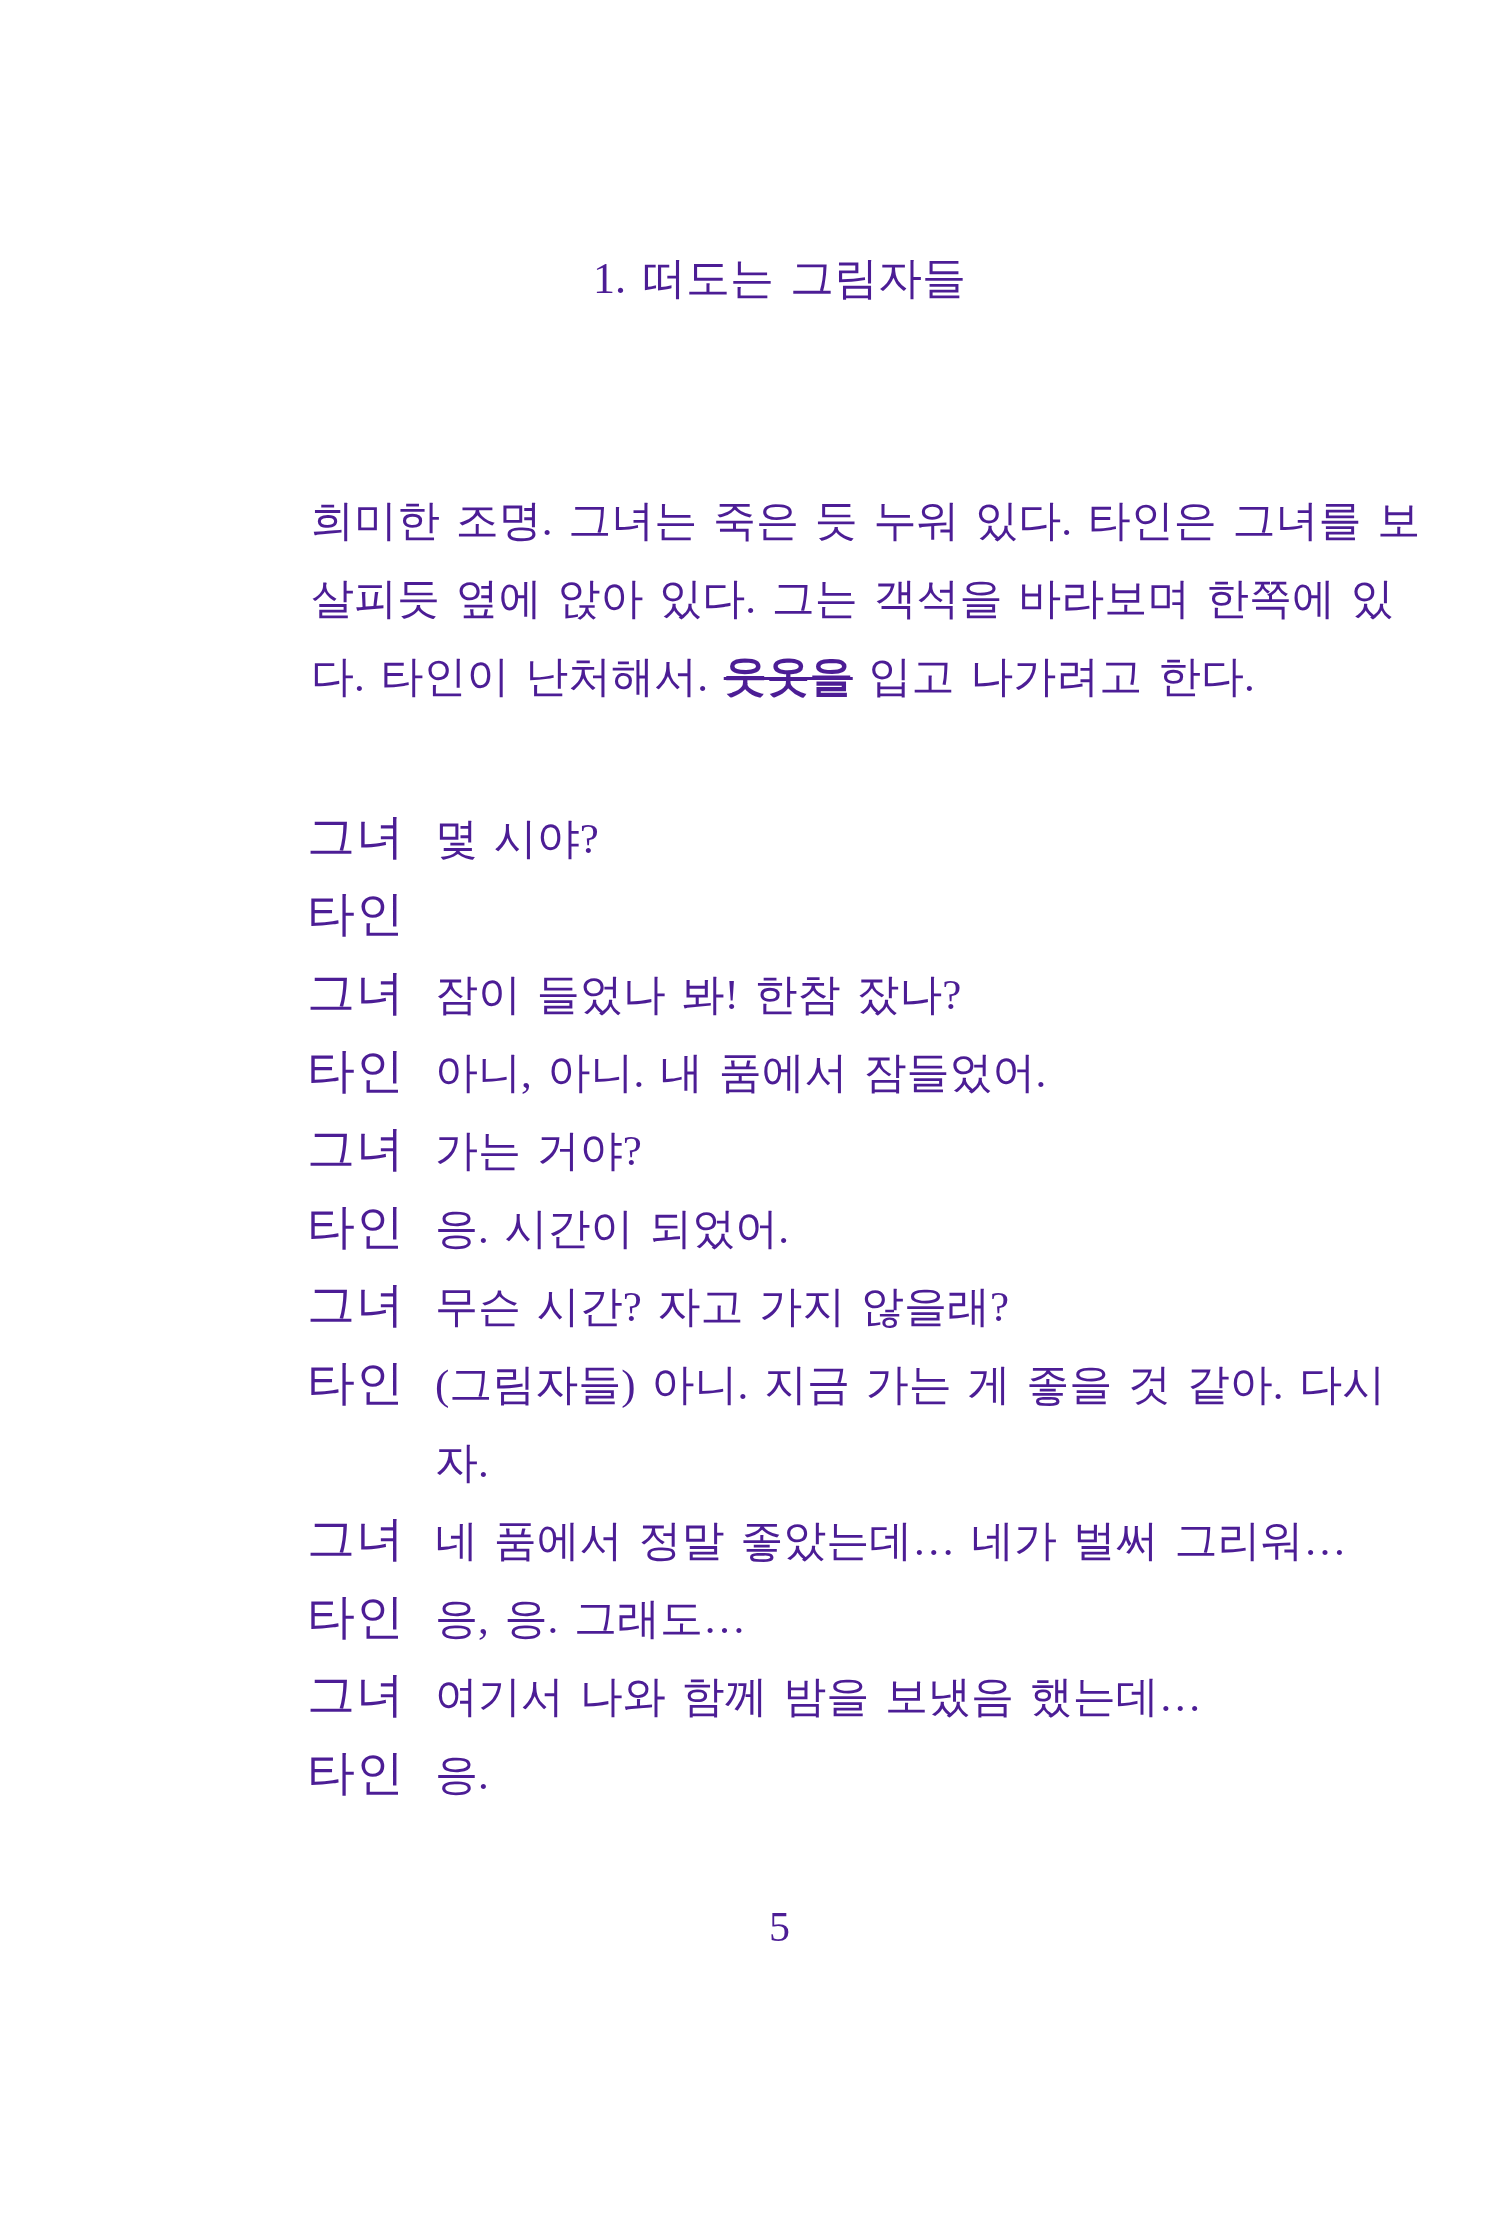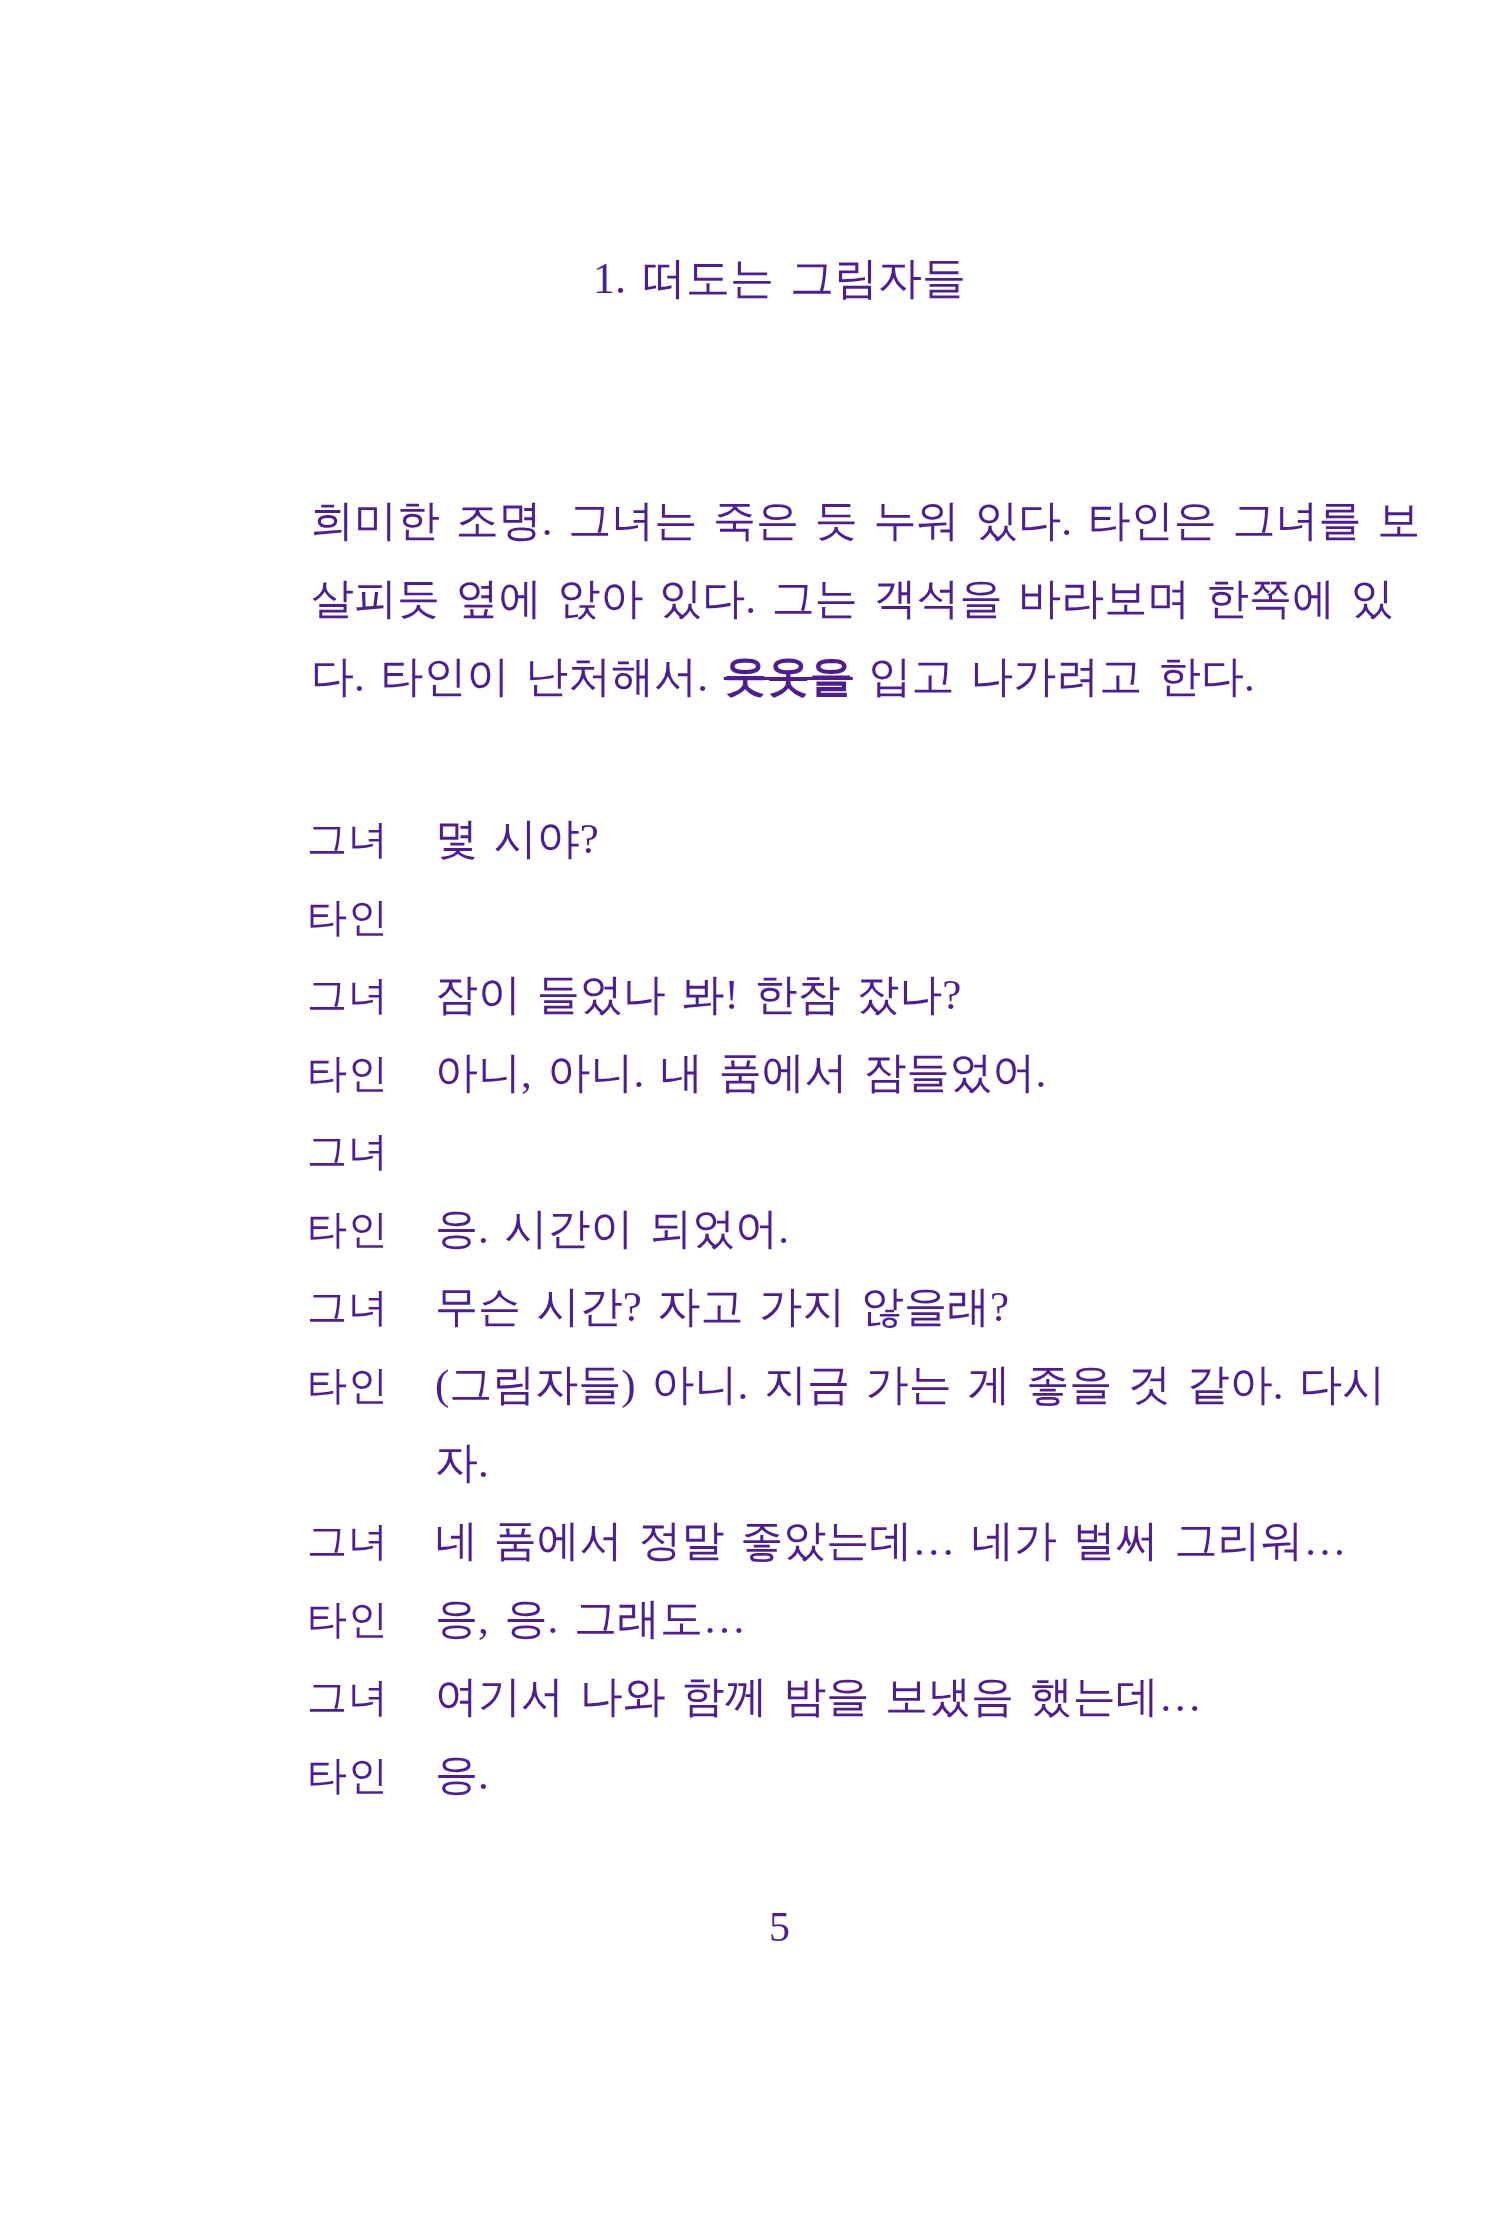--- a/index.html
+++ b/index.html
@@ -53,22 +53,22 @@
     left: 307px;
     width: 1000px;
   }
   .dialogue-row {
     display: flex;
     align-items: baseline;
     height: 78px;
   }
   .speaker {
     flex: 0 0 128px;
-    font-family: Liberation Sans, sans-serif;
-    font-size: 40px;
+    font-family: Liberation Mono, monospace;
+    font-size: 48px;
     line-height: 78px;
     letter-spacing: 1px;
   }
   .speech {
     flex: 1 1 auto;
     font-size: 43px;
     line-height: 78px;
     word-spacing: 5px;
     white-space: nowrap;
     font-family: Liberation Serif, serif;
@@ -106,20 +106,21 @@
       <div class="dialogue-row">
         <div class="speaker">그녀</div>
         <div class="speech">잠이 들었나 봐! 한참 잤나?</div>
       </div>
       <div class="dialogue-row">
         <div class="speaker">타인</div>
         <div class="speech">아니, 아니. 내 품에서 잠들었어.</div>
       </div>
       <div class="dialogue-row">
         <div class="speaker">그녀</div>
+        <div class="speech">가는 거야?</div>
       </div>
       <div class="dialogue-row">
         <div class="speaker">타인</div>
         <div class="speech">응. 시간이 되었어.</div>
       </div>
       <div class="dialogue-row">
         <div class="speaker">그녀</div>
         <div class="speech">무슨 시간? 자고 가지 않을래?</div>
       </div>
       <div class="dialogue-row">

